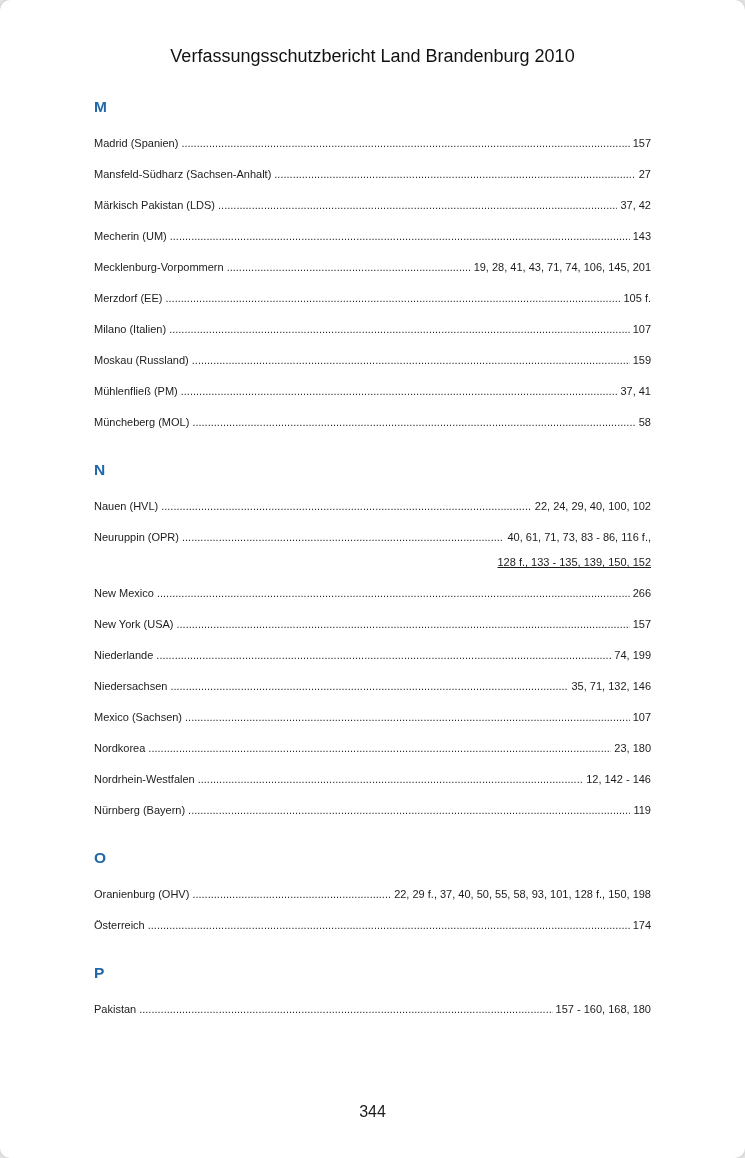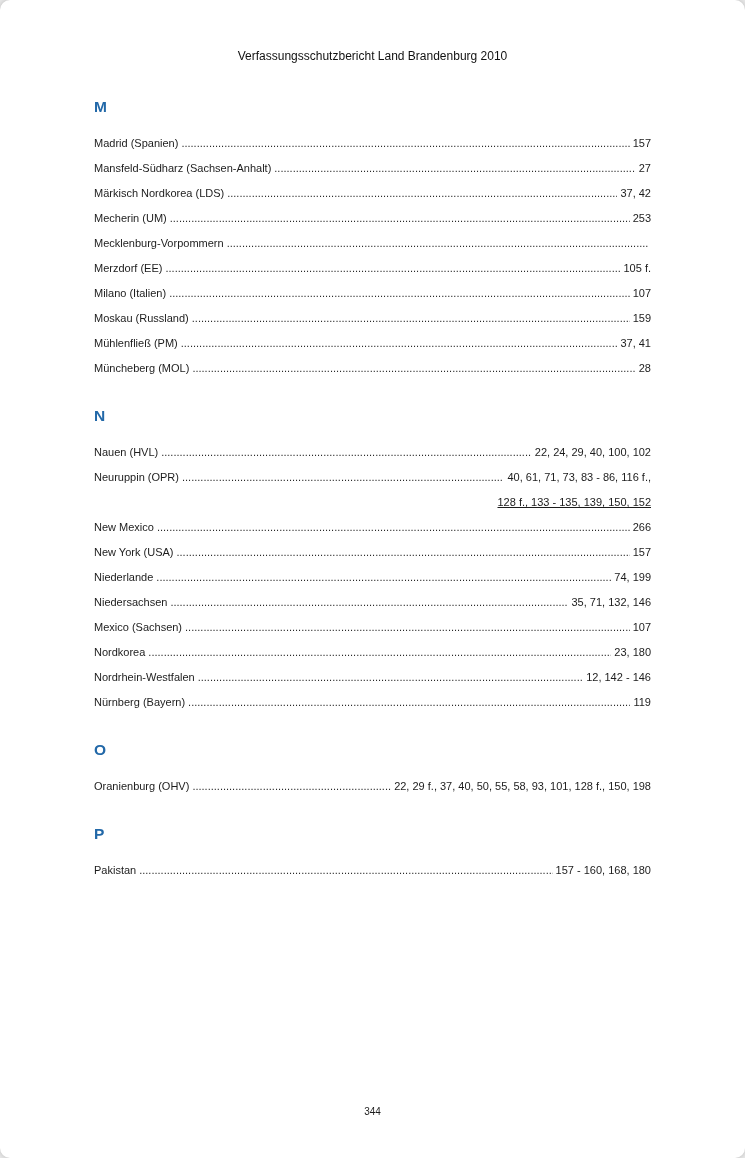--- a/index.html
+++ b/index.html
@@ -21,37 +21,37 @@
     width: 745px;
     height: 1158px;
     background: #ffffff;
     border-radius: 10px;
     box-shadow: 0 0 5px rgba(0,0,0,0.2);
     display: flex;
     flex-direction: column;
     padding: 46px 94px 36px 94px;
   }
   .title {
-    font-size: 12px;
+    font-size: 18px;
     text-align: center;
     line-height: 21px;
     color: #111;
   }
   .idx-section .letter {
     color: var(--accent);
     font-weight: bold;
     font-size: 15.5px;
     line-height: 21px;
     margin: 24px 0 14px 0;
   }
   .idx-section:first-child .letter {
     margin-top: 29px;
   }
   .entry { font-size: 11px; line-height: 25px; }
-  .entry + .entry { }
+  .entry + .entry { margin-top: 6px; }
   .entry .line {
     display: flex;
     align-items: baseline;
     width: 100%;
   }
   .entry .name {
     white-space: nowrap;
     flex: 0 0 auto;
   }
   .entry .dots {
@@ -71,21 +71,21 @@
     text-align: right;
   }
   .entry .cont {
     text-align: right;
     white-space: nowrap;
     text-decoration: underline;
   }
   .footer {
     margin-top: auto;
     text-align: center;
-    font-size: 10px;
+    font-size: 16px;
     line-height: 21px;
   }
 </style>
 </head>
 <body>
 
 <div class="canvas">
   <div class="page">
     <div class="title">Verfassungsschutzbericht Land Brandenburg 2010</div>
 
@@ -101,36 +101,37 @@
           </div>
           <div class="entry">
             <div class="line">
               <span class="name">Mansfeld-Südharz (Sachsen-Anhalt)</span>
               <span class="dots"></span>
               <span class="pages">27</span>
             </div>
           </div>
           <div class="entry">
             <div class="line">
-              <span class="name">Märkisch Nordkorea (LDS)</span>
+              <span class="name">Märkisch Pakistan (LDS)</span>
               <span class="dots"></span>
               <span class="pages">37, 42</span>
             </div>
           </div>
           <div class="entry">
             <div class="line">
               <span class="name">Mecherin (UM)</span>
               <span class="dots"></span>
-              <span class="pages">253</span>
+              <span class="pages">143</span>
             </div>
           </div>
           <div class="entry">
             <div class="line">
               <span class="name">Mecklenburg-Vorpommern</span>
               <span class="dots"></span>
+              <span class="pages">19, 28, 41, 43, 71, 74, 106, 145, 201</span>
             </div>
           </div>
           <div class="entry">
             <div class="line">
               <span class="name">Merzdorf (EE)</span>
               <span class="dots"></span>
               <span class="pages">105 f.</span>
             </div>
           </div>
           <div class="entry">
@@ -151,21 +152,21 @@
             <div class="line">
               <span class="name">Mühlenfließ (PM)</span>
               <span class="dots"></span>
               <span class="pages">37, 41</span>
             </div>
           </div>
           <div class="entry">
             <div class="line">
               <span class="name">Müncheberg (MOL)</span>
               <span class="dots"></span>
-              <span class="pages">28</span>
+              <span class="pages">58</span>
             </div>
           </div>
         </section>
         <section class="idx-section">
           <div class="letter">N</div>
           <div class="entry">
             <div class="line">
               <span class="name">Nauen (HVL)</span>
               <span class="dots"></span>
               <span class="pages">22, 24, 29, 40, 100, 102</span>
@@ -236,20 +237,27 @@
             </div>
           </div>
         </section>
         <section class="idx-section">
           <div class="letter">O</div>
           <div class="entry">
             <div class="line">
               <span class="name">Oranienburg (OHV)</span>
               <span class="dots"></span>
               <span class="pages">22, 29 f., 37, 40, 50, 55, 58, 93, 101, 128 f., 150, 198</span>
+            </div>
+          </div>
+          <div class="entry">
+            <div class="line">
+              <span class="name">Österreich</span>
+              <span class="dots"></span>
+              <span class="pages">174</span>
             </div>
           </div>
         </section>
         <section class="idx-section">
           <div class="letter">P</div>
           <div class="entry">
             <div class="line">
               <span class="name">Pakistan</span>
               <span class="dots"></span>
               <span class="pages">157 - 160, 168, 180</span>

